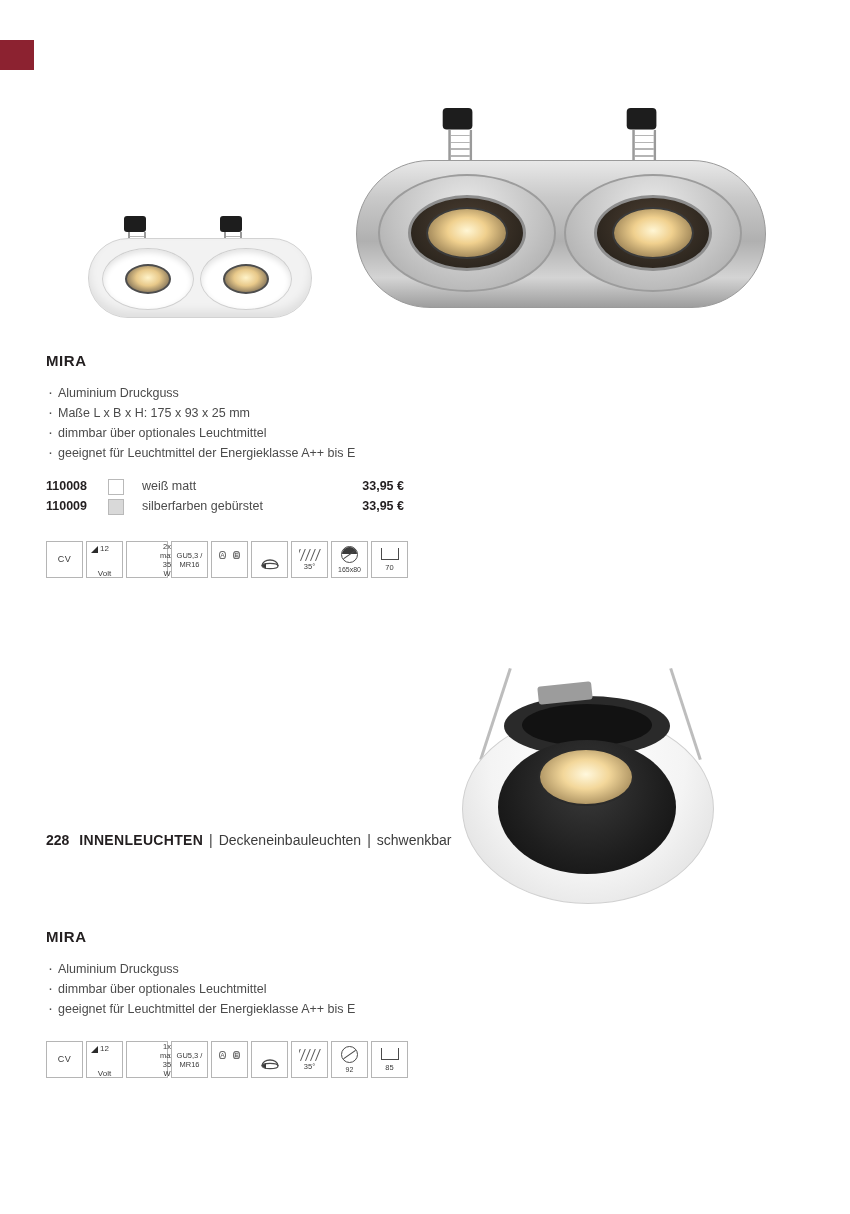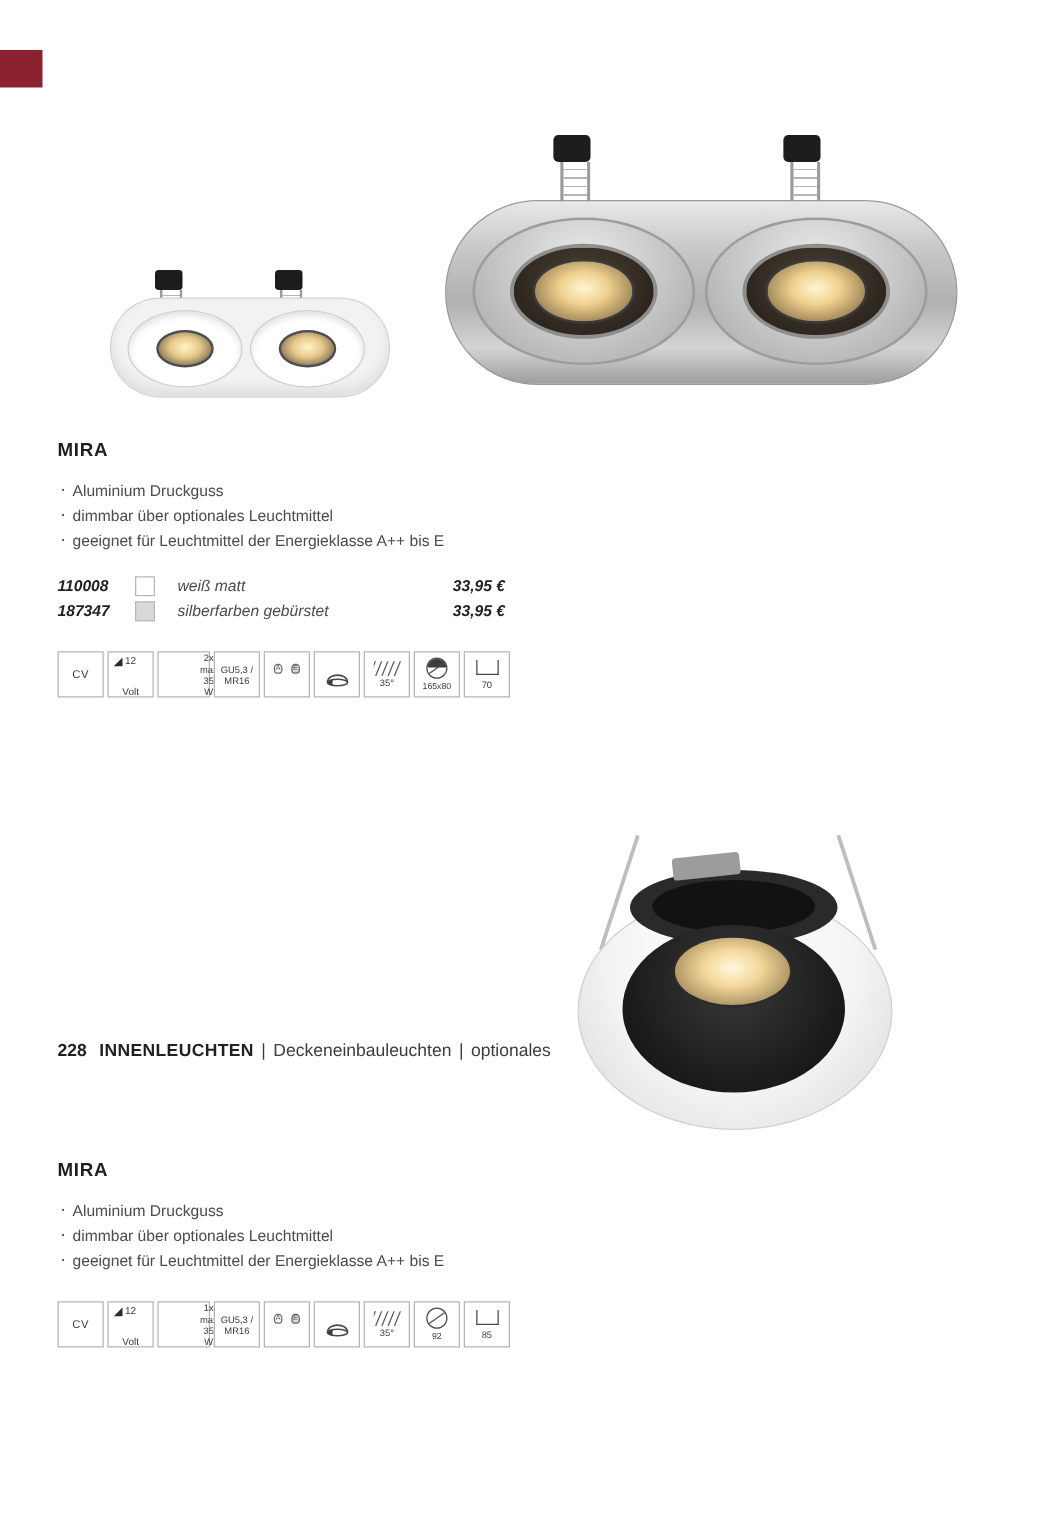--- a/index.html
+++ b/index.html
@@ -62,24 +62,22 @@
     font-size: 15px;
     color: #4b4b4b;
   }
 
   
   .variants {
     margin-top: 16px;
   }
   .variant-row {
     display: flex;
-    align-items: center;
     height: 20px;
     font-size: 12.5px;
-    font-style: italic;
   }
   .v-art {
     width: 62px;
     font-weight: bold;
     color: #231f20;
     font-size: 12.5px;
   }
   .v-swatch {
     width: 14px;
     height: 14px;
@@ -478,33 +476,34 @@
     <div class="ms-inner2"></div>
     <div class="ms-lamp1"></div>
     <div class="ms-lamp2"></div>
   </div>
 
   <div class="product" style="top:352px;">
     <h2 class="prod-title">MIRA</h2>
 
     <ul class="bullets">
       <li>Aluminium Druckguss</li>
+      <li>Maße L x B x H: 175 x 93 x 25 mm</li>
       <li>dimmbar über optionales Leuchtmittel</li>
       <li>geeignet für Leuchtmittel der Energieklasse A++ bis E</li>
     </ul>
 
     <div class="variants">
       <div class="variant-row">
         <span class="v-art">110008</span>
         <span class="v-swatch white"></span>
         <span class="v-name">weiß matt</span>
         <span class="v-price">33,95 €</span>
       </div>
       <div class="variant-row">
-        <span class="v-art">187347</span>
+        <span class="v-art">110009</span>
         <span class="v-swatch silver"></span>
         <span class="v-name">silberfarben gebürstet</span>
         <span class="v-price">33,95 €</span>
       </div>
     </div>
 
     <div class="icon-strip">
 
       <div class="ic ic-cv">
         <span class="lbl">CV</span>
@@ -651,16 +650,16 @@
 
       <div class="ic ic-depth">
         <span class="ubar"></span>
         <span class="num">85</span>
       </div>
 
     </div>
   </div>
 
   <div class="footer">
-    <span class="pg">228</span><span class="cat">INNENLEUCHTEN</span><span class="sub" style="margin:0 6px;">|</span><span class="sub">Deckeneinbauleuchten</span><span class="sub" style="margin:0 6px;">|</span><span class="sub">optionales</span>
+    <span class="pg">228</span><span class="cat">INNENLEUCHTEN</span><span class="sub" style="margin:0 6px;">|</span><span class="sub">Deckeneinbauleuchten</span><span class="sub" style="margin:0 6px;">|</span><span class="sub">schwenkbar</span>
   </div>
 
 </div>
 
 </body></html>

